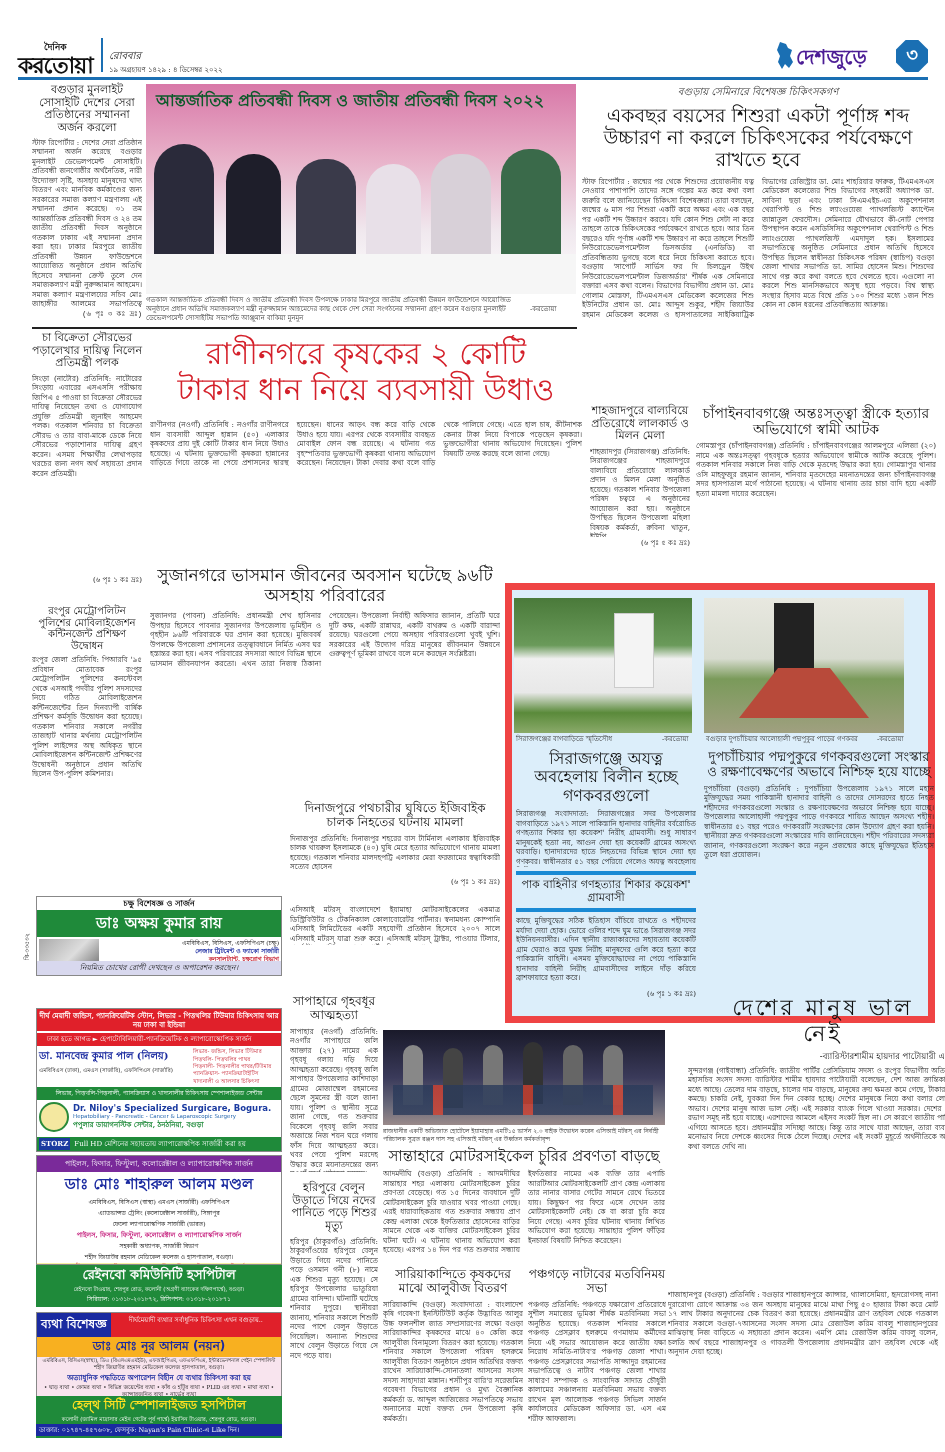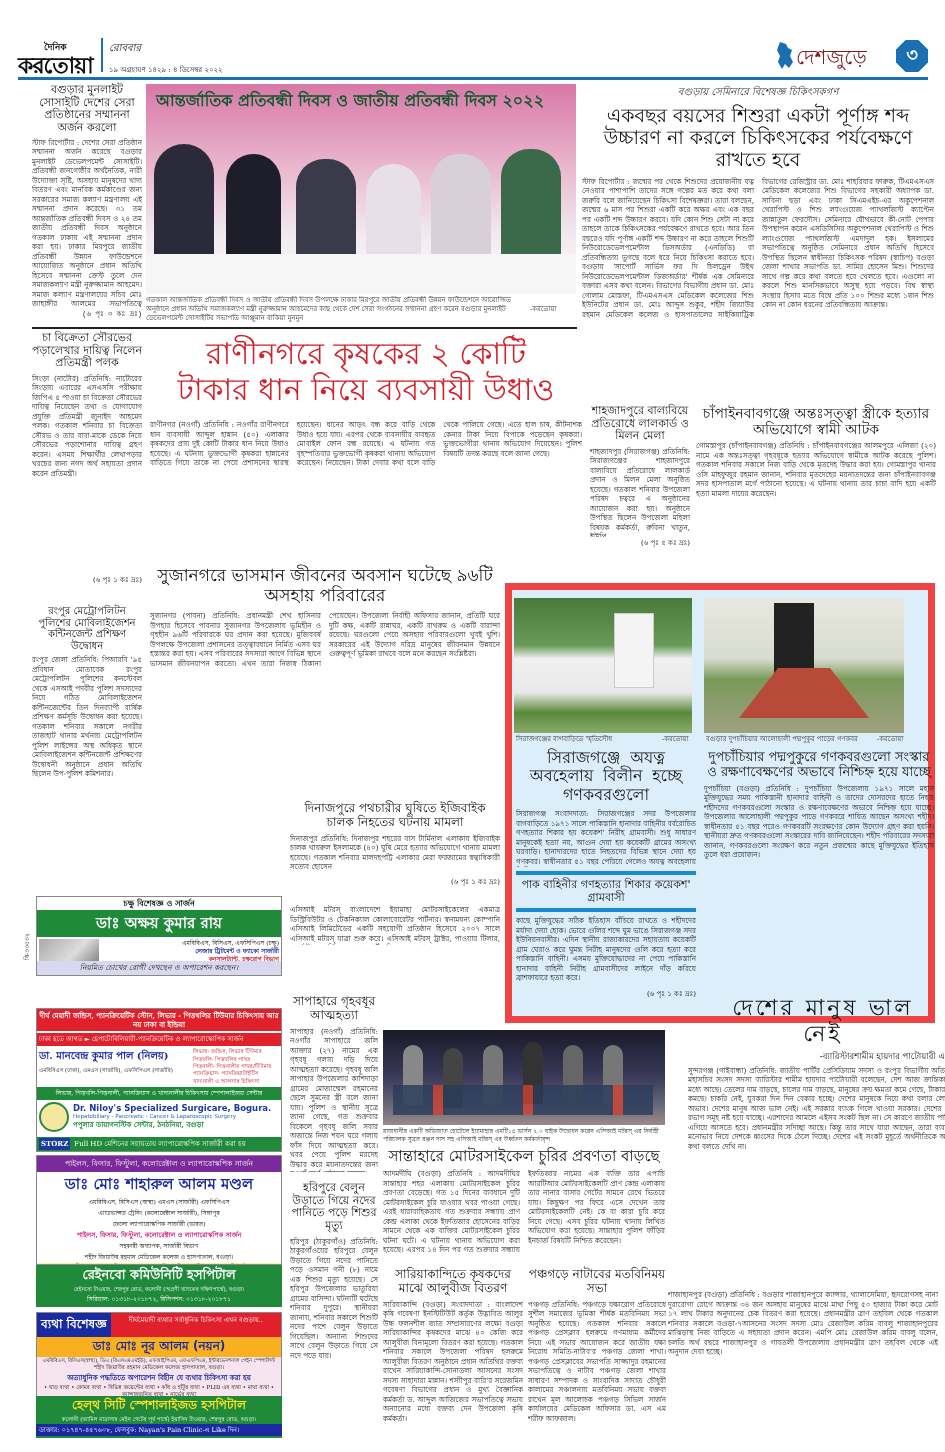--- a/index.html
+++ b/index.html
@@ -13,28 +13,28 @@
 .caption{font-size:6.8px;color:#333;line-height:1.3}
 .ad{overflow:hidden}
 </style>
 </head>
 <body>
 
 <div class="abs" style="left:0;top:0;width:945px;height:80px;">
   <div class="abs" style="left:44px;top:40px;font-family:'DejaVu Sans',sans-serif;font-weight:bold;font-size:9px;">দৈনিক</div>
   <div class="abs" style="left:18px;top:48px;font-family:'DejaVu Sans',sans-serif;font-weight:900;font-size:22px;letter-spacing:-1px;">করতোয়া</div>
   <div class="abs" style="left:101px;top:38px;width:2px;height:34px;background:#1a6fb3;"></div>
-  <div class="abs" style="left:109px;top:40px;font-size:10px;font-style:italic;">রোববার</div>
+  <div class="abs" style="left:109px;top:48px;font-size:10px;font-style:italic;">রোববার</div>
   <div class="abs" style="left:109px;top:64px;font-size:7px;">১৯ অগ্রহায়ণ ১৪২৯ : ৪ ডিসেম্বর ২০২২</div>
   <div class="abs" style="left:776px;top:42px;width:18px;height:28px;">
     <svg width="18" height="28" viewBox="0 0 18 28">
         <path d="M4 0 L10 2 L12 6 L16 8 L14 14 L17 20 L13 26 L9 22 L6 27 L2 20 L4 14 L1 8 Z" fill="#1a6fb3"></path>
       </svg>
   </div>
-  <div class="abs" style="left:796px;top:42px;font-family:'DejaVu Sans',sans-serif;font-weight:normal;font-size:20px;color:#7f1d1d;">দেশজুড়ে</div>
+  <div class="abs" style="left:796px;top:42px;font-family:'DejaVu Sans',sans-serif;font-weight:bold;font-size:20px;color:#4c1d95;">দেশজুড়ে</div>
   <div class="abs" style="left:896px;top:40px;width:32px;height:32px;background:#1a6fb3;clip-path:polygon(30% 0,70% 0,100% 30%,100% 70%,70% 100%,30% 100%,0 70%,0 30%);display:flex;align-items:center;justify-content:center;">
     <span style="color:#fff;font-family:'DejaVu Sans',sans-serif;font-weight:bold;font-size:18px;">৩</span>
   </div>
   <div class="abs" style="left:18px;top:77px;width:910px;height:3px;background:#1a6fb3;"></div>
 </div>
 
 <div class="abs" style="left:32px;top:84px;width:110px;height:238px;">
   <div class="hl" style="font-size:11px;margin-bottom:3px;">বগুড়ার মুনলাইট সোসাইটি দেশের সেরা প্রতিষ্ঠানের সম্মাননা অর্জন করলো</div>
   <div class="body-text" style="height:170px;">স্টাফ রিপোর্টার : দেশের সেরা প্রতিষ্ঠান সম্মাননা অর্জন করেছে বগুড়ার মুনলাইট ডেভেলপমেন্ট সোসাইটি। প্রতিবন্ধী জনগোষ্ঠীর অর্থনৈতিক, নারী উদ্যোক্তা সৃষ্টি, অসহায় মানুষদের খাদ্য বিতরণ এবং মানবিক কর্মকাণ্ডের জন্য সরকারের সমাজ কল্যাণ মন্ত্রণালয় এই সম্মাননা প্রদান করেছে। ৩১ তম আন্তর্জাতিক প্রতিবন্ধী দিবস ও ২৪ তম জাতীয় প্রতিবন্ধী দিবস অনুষ্ঠানে গতকাল ঢাকায় এই সম্মাননা প্রদান করা হয়। ঢাকার মিরপুরে জাতীয় প্রতিবন্ধী উন্নয়ন ফাউন্ডেশনে আয়োজিত অনুষ্ঠানে প্রধান অতিথি হিসেবে সম্মাননা ক্রেস্ট তুলে দেন সমাজকল্যাণ মন্ত্রী নুরুজ্জামান আহমেদ। সমাজ কল্যাণ মন্ত্রণালয়ের সচিব মোঃ জাহাঙ্গীর আলমের সভাপতিত্বে অনুষ্ঠানে বিশেষ অতিথির বক্তব্য রাখেন সমাজকল্যাণ প্রতিমন্ত্রী মোঃ আশরাফ আলী খান খসরু ও সমাজকল্যাণ মন্ত্রণালয় সম্পর্কিত সংসদীয়</div>
   <div style="font-size:7px;text-align:right;font-family:Liberation Mono, monospace;">(৬ পৃঃ ৩ কঃ দ্রঃ)</div>
@@ -106,21 +106,21 @@
   <div class="abs caption" style="left:4px;top:145px;">সিরাজগঞ্জের বাগবাড়িতে স্মৃতিসৌধ</div>
   <div class="abs caption" style="left:150px;top:145px;">-করতোয়া</div>
   <div class="abs" style="left:192px;top:8px;width:200px;height:135px;background:linear-gradient(180deg,#e8e8e0 0%,#d8dcd0 45%,#7a9a5a 60%,#a0a080 100%);">
     <div style="position:absolute;left:70px;top:5px;width:40px;height:80px;background:#222;"></div>
     <div style="position:absolute;left:35px;top:70px;width:130px;height:50px;background:#b84a3a;clip-path:polygon(30% 0,70% 0,100% 100%,0 100%);"></div>
   </div>
   <div class="abs caption" style="left:194px;top:145px;">বগুড়ার দুপচাঁচিয়ার আলোহালী পদ্মপুকুর পাড়ের গণকবর</div>
   <div class="abs caption" style="left:365px;top:145px;">-করতোয়া</div>
 
   <div class="abs" style="left:4px;top:160px;width:180px;height:275px;">
-    <div class="hl" style="font-size:16px;margin-bottom:4px;font-family:Liberation Mono, monospace;">সিরাজগঞ্জে অযত্ন অবহেলায় বিলীন হচ্ছে গণকবরগুলো</div>
+    <div class="hl" style="font-size:16px;margin-bottom:4px;">সিরাজগঞ্জে অযত্ন অবহেলায় বিলীন হচ্ছে গণকবরগুলো</div>
     <div class="body-text" style="height:58px;">সিরাজগঞ্জ সংবাদদাতা: সিরাজগঞ্জের সদর উপজেলার বাগবাড়িতে ১৯৭১ সালে পাকিস্তানি হানাদার বাহিনীর বর্বরোচিত গণহত্যার শিকার হয় কয়েকশ' নিরীহ গ্রামবাসী। শুধু সাধারণ মানুষকেই হত্যা নয়, আগুন দেয়া হয় কয়েকটি গ্রামের অসংখ্য ঘরবাড়ি। হানাদারদের হাতে নিহতদের বিভিন্ন স্থানে দেয়া হয় গণকবর। স্বাধীনতার ৫১ বছর পেরিয়ে গেলেও অযত্ন অবহেলায় বিলীন হচ্ছে গণকবরগুলো।</div>
     <div style="height:4px;background:#1a8ad4;margin:4px 0;"></div>
     <div class="hl" style="font-size:11px;">পাক বাহিনীর গণহত্যার শিকার কয়েকশ' গ্রামবাসী</div>
     <div style="height:4px;background:#1a8ad4;margin:4px 0;"></div>
     <div class="body-text" style="height:72px;">কাছে মুক্তিযুদ্ধের সঠিক ইতিহাস বাঁচিয়ে রাখতে ও শহীদদের মর্যাদা দেয়া হোক। ভোরে গুলির শব্দে ঘুম ভাঙে সিরাজগঞ্জ সদর ইউনিয়নবাসীর। এদিন স্থানীয় রাজাকারদের সহায়তায় কয়েকটি গ্রাম ঘেরাও করে ঘুমন্ত নিরীহ মানুষদের গুলি করে হত্যা করে পাকিস্তানি বাহিনী। এসময় মুক্তিযোদ্ধাদের না পেয়ে পাকিস্তানি হানাদার বাহিনী নিরীহ গ্রামবাসীদের লাইনে দাঁড় করিয়ে ব্রাশফায়ারে হত্যা করে।</div>
     <div style="font-size:7px;text-align:right;">(৬ পৃঃ ১ কঃ দ্রঃ)</div>
   </div>
   <div class="abs" style="left:192px;top:160px;width:230px;height:275px;">
     <div class="hl" style="font-size:13px;margin-bottom:4px;">দুপচাঁচিয়ার পদ্মপুকুরে গণকবরগুলো সংস্কার ও রক্ষণাবেক্ষণের অভাবে নিশ্চিহ্ন হয়ে যাচ্ছে</div>
     <div class="body-text" style="height:230px;">দুপচাঁচিয়া (বগুড়া) প্রতিনিধি : দুপচাঁচিয়া উপজেলায় ১৯৭১ সালে মহান মুক্তিযুদ্ধের সময় পাকিস্তানী হানাদার বাহিনী ও তাদের দোসরদের হাতে নিহত শহীদদের গণকবরগুলো সংস্কার ও রক্ষণাবেক্ষণের অভাবে নিশ্চিহ্ন হয়ে যাচ্ছে। উপজেলার আলোহালী পদ্মপুকুর পাড়ে গণকবরে শায়িত আছেন অসংখ্য শহীদ। স্বাধীনতার ৫১ বছর পরেও গণকবরটি সংরক্ষণের কোন উদ্যোগ গ্রহণ করা হয়নি। স্থানীয়রা দ্রুত গণকবরগুলো সংস্কারের দাবি জানিয়েছেন। শহীদ পরিবারের সদস্যরা জানান, গণকবরগুলো সংরক্ষণ করে নতুন প্রজন্মের কাছে মুক্তিযুদ্ধের ইতিহাস তুলে ধরা প্রয়োজন।</div>
@@ -141,21 +141,21 @@
   <div style="display:flex;font-size:5.5px;line-height:1.3;padding:0 2px;">
     <div style="flex:1;">চেম্বার-১ শহীদ জিয়াউর রহমান চক্ষু হাসপাতাল, বড়গোলা মোড়, বগুড়া, ৪.০০-৯.০০ পর্যন্ত, মোবাইল-০১৭৮-৫৫৯০৬২৩</div>
     <div style="flex:1;color:#a0147a;">চেম্বার-২ ডায়াগনোস্টিক সেন্টার, সিরিয়ালের জন্য-০১৭৯৯-২১৮১৮১</div>
   </div>
   <div style="position:absolute;bottom:0;left:0;right:0;background:#d8d8ee;font-size:7.5px;text-align:center;font-style:italic;padding:1px;">নিয়মিত চোখের রোগী দেখছেন ও অপারেশন করছেন।</div>
 </div>
 <div class="abs" style="left:22px;top:960px;font-size:6px;transform:rotate(-90deg);transform-origin:left top;">বি-৩৩৫৩২</div>
 
 <div class="abs ad" style="left:36px;top:1008px;width:246px;height:144px;border:1px solid #888;background:#fff;">
   <div style="background:#e0202a;color:#fff;font-size:7px;font-weight:bold;text-align:center;padding:2px;line-height:1.3;">দীর্ঘ মেয়াদী জন্ডিস, প্যানক্রিয়েটিক স্টোন, লিভার - পিত্তথলির টিউমার চিকিৎসায় আর নয় ঢাকা বা ইন্ডিয়া</div>
-  <div style="background:#e0202a;color:#fff;font-size:6.5px;padding:1px 2px;margin-top:2px;">ঢাকা হতে আগত ► হেপাটোবিলিয়ারী-প্যানক্রিয়েটিক ও ল্যাপারোস্কোপিক সার্জন</div>
+  <div style="background:#e0202a;color:#fff;font-size:6.5px;padding:1px 10px;margin-top:2px;">ঢাকা হতে আগত ► হেপাটোবিলিয়ারী-প্যানক্রিয়েটিক ও ল্যাপারোস্কোপিক সার্জন</div>
   <div style="display:flex;">
     <div style="flex:1;">
       <div style="color:#1a2aa0;font-weight:bold;font-size:10px;padding:2px;">ডা. মানবেন্দ্র কুমার পাল (নিলয়)</div>
       <div style="font-size:5.5px;padding:0 2px;">এমবিবিএস (ঢাকা), এমএস (সার্জারি), এফসিপিএস (সার্জারি)</div>
     </div>
     <div style="width:90px;font-size:5.5px;line-height:1.35;color:#c41a2a;padding:2px;">
       <div>লিভার- জন্ডিস, লিভার টিউমার</div>
       <div>পিত্তথলি- পিত্তথলির পাথর</div>
       <div>পিত্তনালী- পিত্তনালীর পাথর/টিউমার</div>
       <div>প্যানক্রিয়াস- প্যানক্রিয়াটাইটিস</div>

